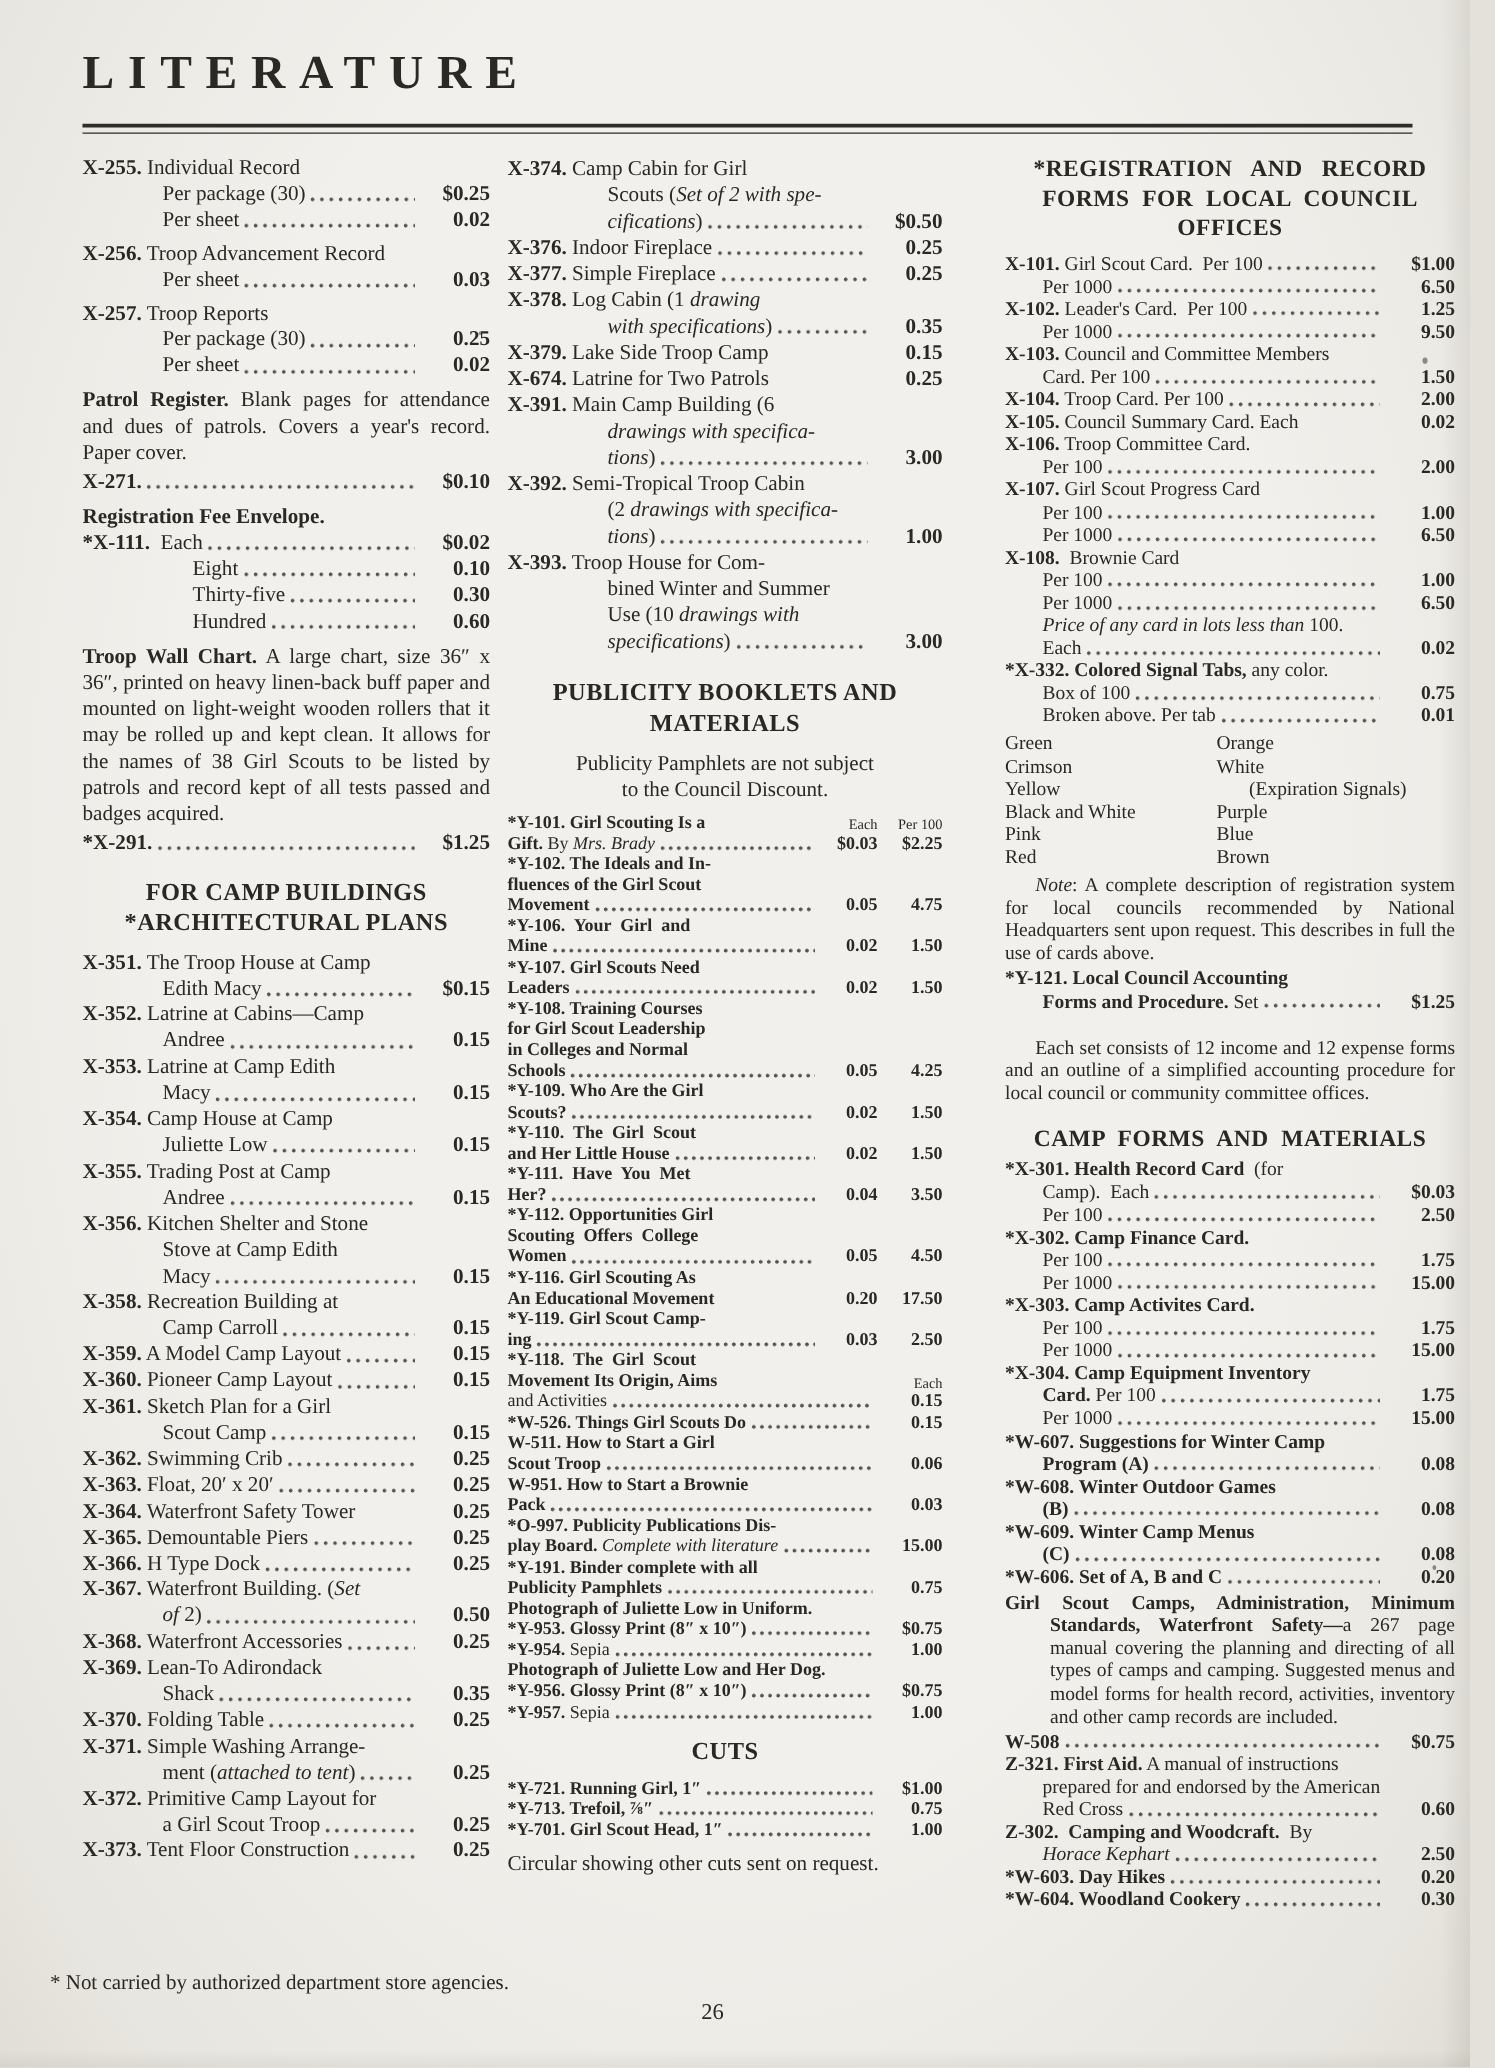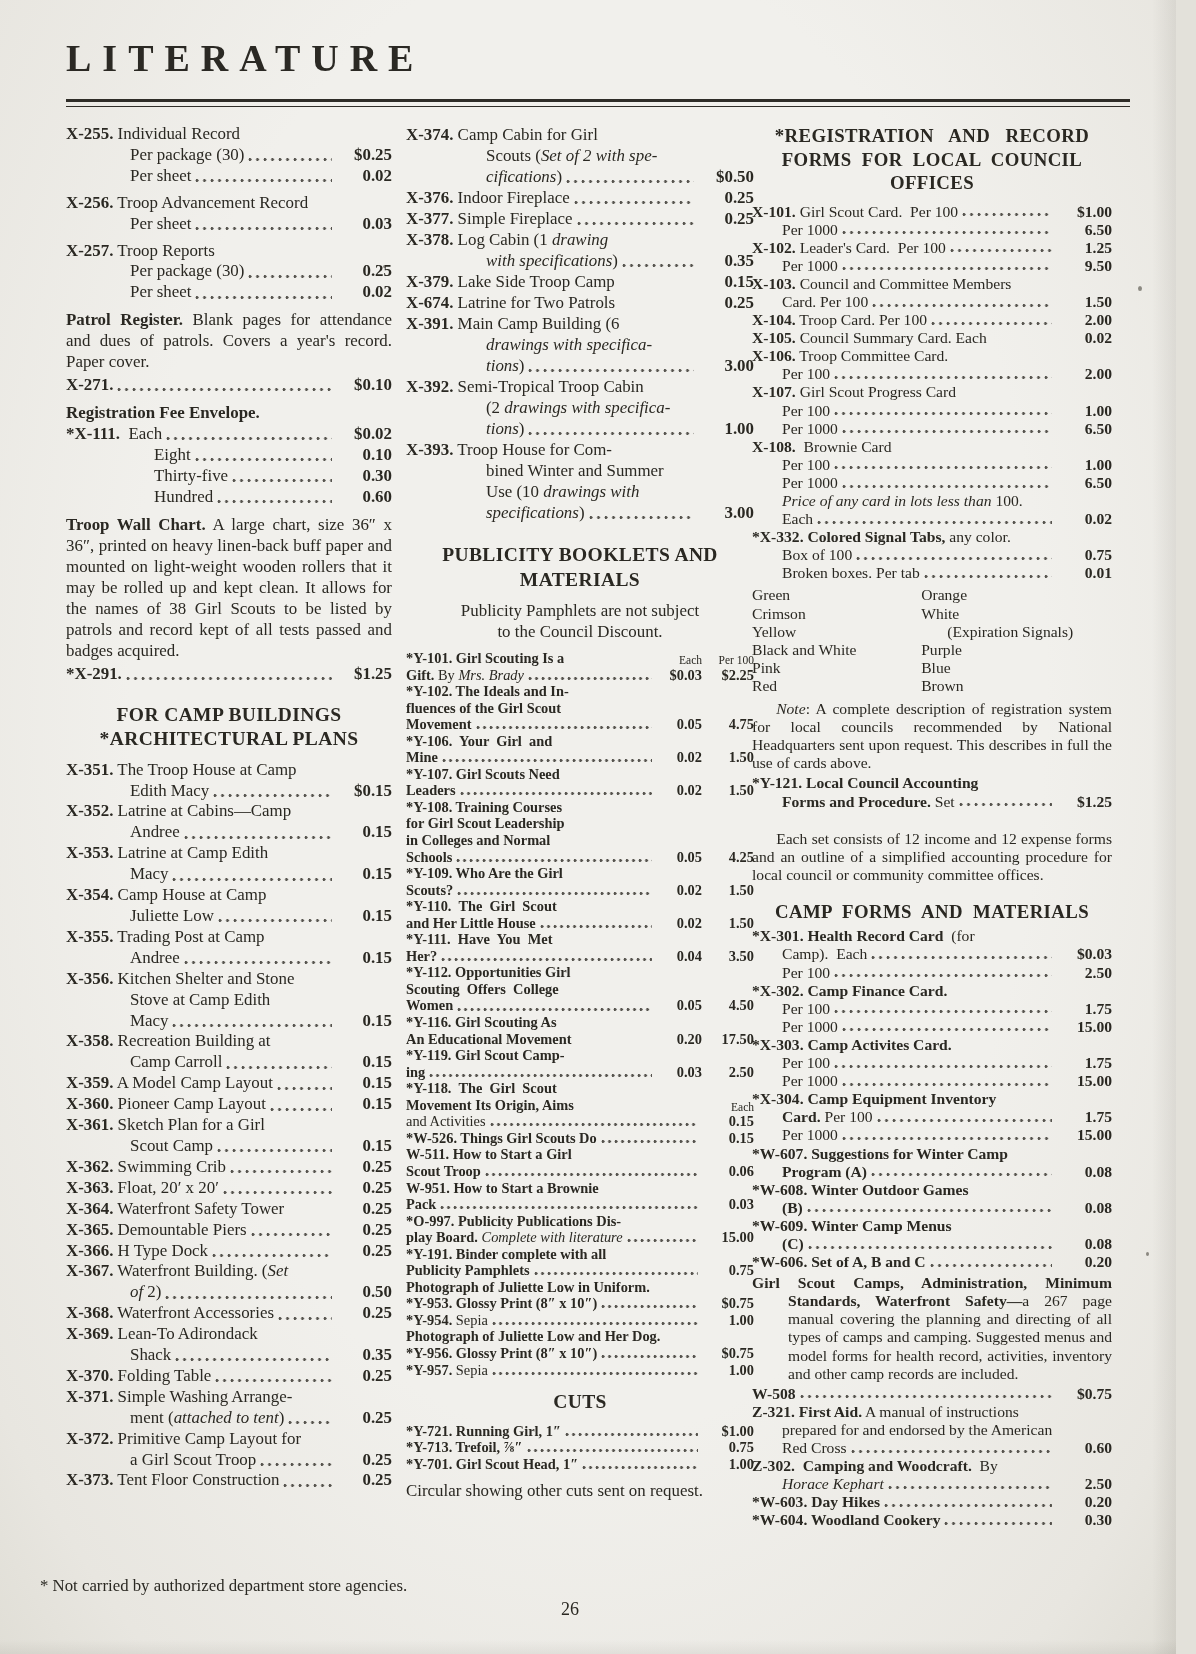--- a/index.html
+++ b/index.html
@@ -16,21 +16,21 @@
   .title{
     position:absolute;left:66px;top:36px;
     font-size:38px;font-weight:bold;letter-spacing:11px;color:#2b2924;
   }
   .rule-thick{position:absolute;left:66px;width:1064px;top:99px;border-top:3.5px solid #2f2d28;}
   .rule-thin{position:absolute;left:66px;width:1064px;top:106px;border-top:1.8px solid #2f2d28;}
 
   .col{position:absolute;top:124px;}
   .col-left{left:66px;width:326px;font-size:16.9px;line-height:20.9px;}
   .col-mid{left:406px;width:348px;font-size:16.9px;line-height:21px;}
-  .col-right{left:752px;width:360px;font-size:15.6px;line-height:18.1px;}
+  .col-right{left:804px;width:360px;font-size:15.6px;line-height:18.1px;}
 
   .rows{margin:0;}
   .small{font-size:14.4px;line-height:16.55px;}
   .row{display:flex;align-items:flex-end;}
   .t{white-space:pre-wrap;}
   .ind1{padding-left:64px;}
   .ind2{padding-left:88px;}
   .col-mid .ind1{padding-left:80px;}
   .col-right .ind1{padding-left:30px;}
   .fill{flex:1 1 8px;min-width:6px;}
@@ -708,21 +708,21 @@
         </div>
         <div class="row">
           <span class="t"><b>*X-332. Colored Signal Tabs,</b> any color.</span>
         </div>
         <div class="row ind1">
           <span class="t">Box of 100</span>
           <span class="fill dots"></span>
           <span class="pb">0.75</span>
         </div>
         <div class="row ind1">
-          <span class="t">Broken boxes. Per tab</span>
+          <span class="t">Broken above. Per tab</span>
           <span class="fill dots"></span>
           <span class="pb">0.01</span>
         </div>
       </div>
       <div class="colors" style="margin-top: 4px;">
         <span class="cl">Green</span>
         <span class="cr">Orange</span>
         <span class="cl">Crimson</span>
         <span class="cr">White</span>
         <span class="cl">Yellow</span>

